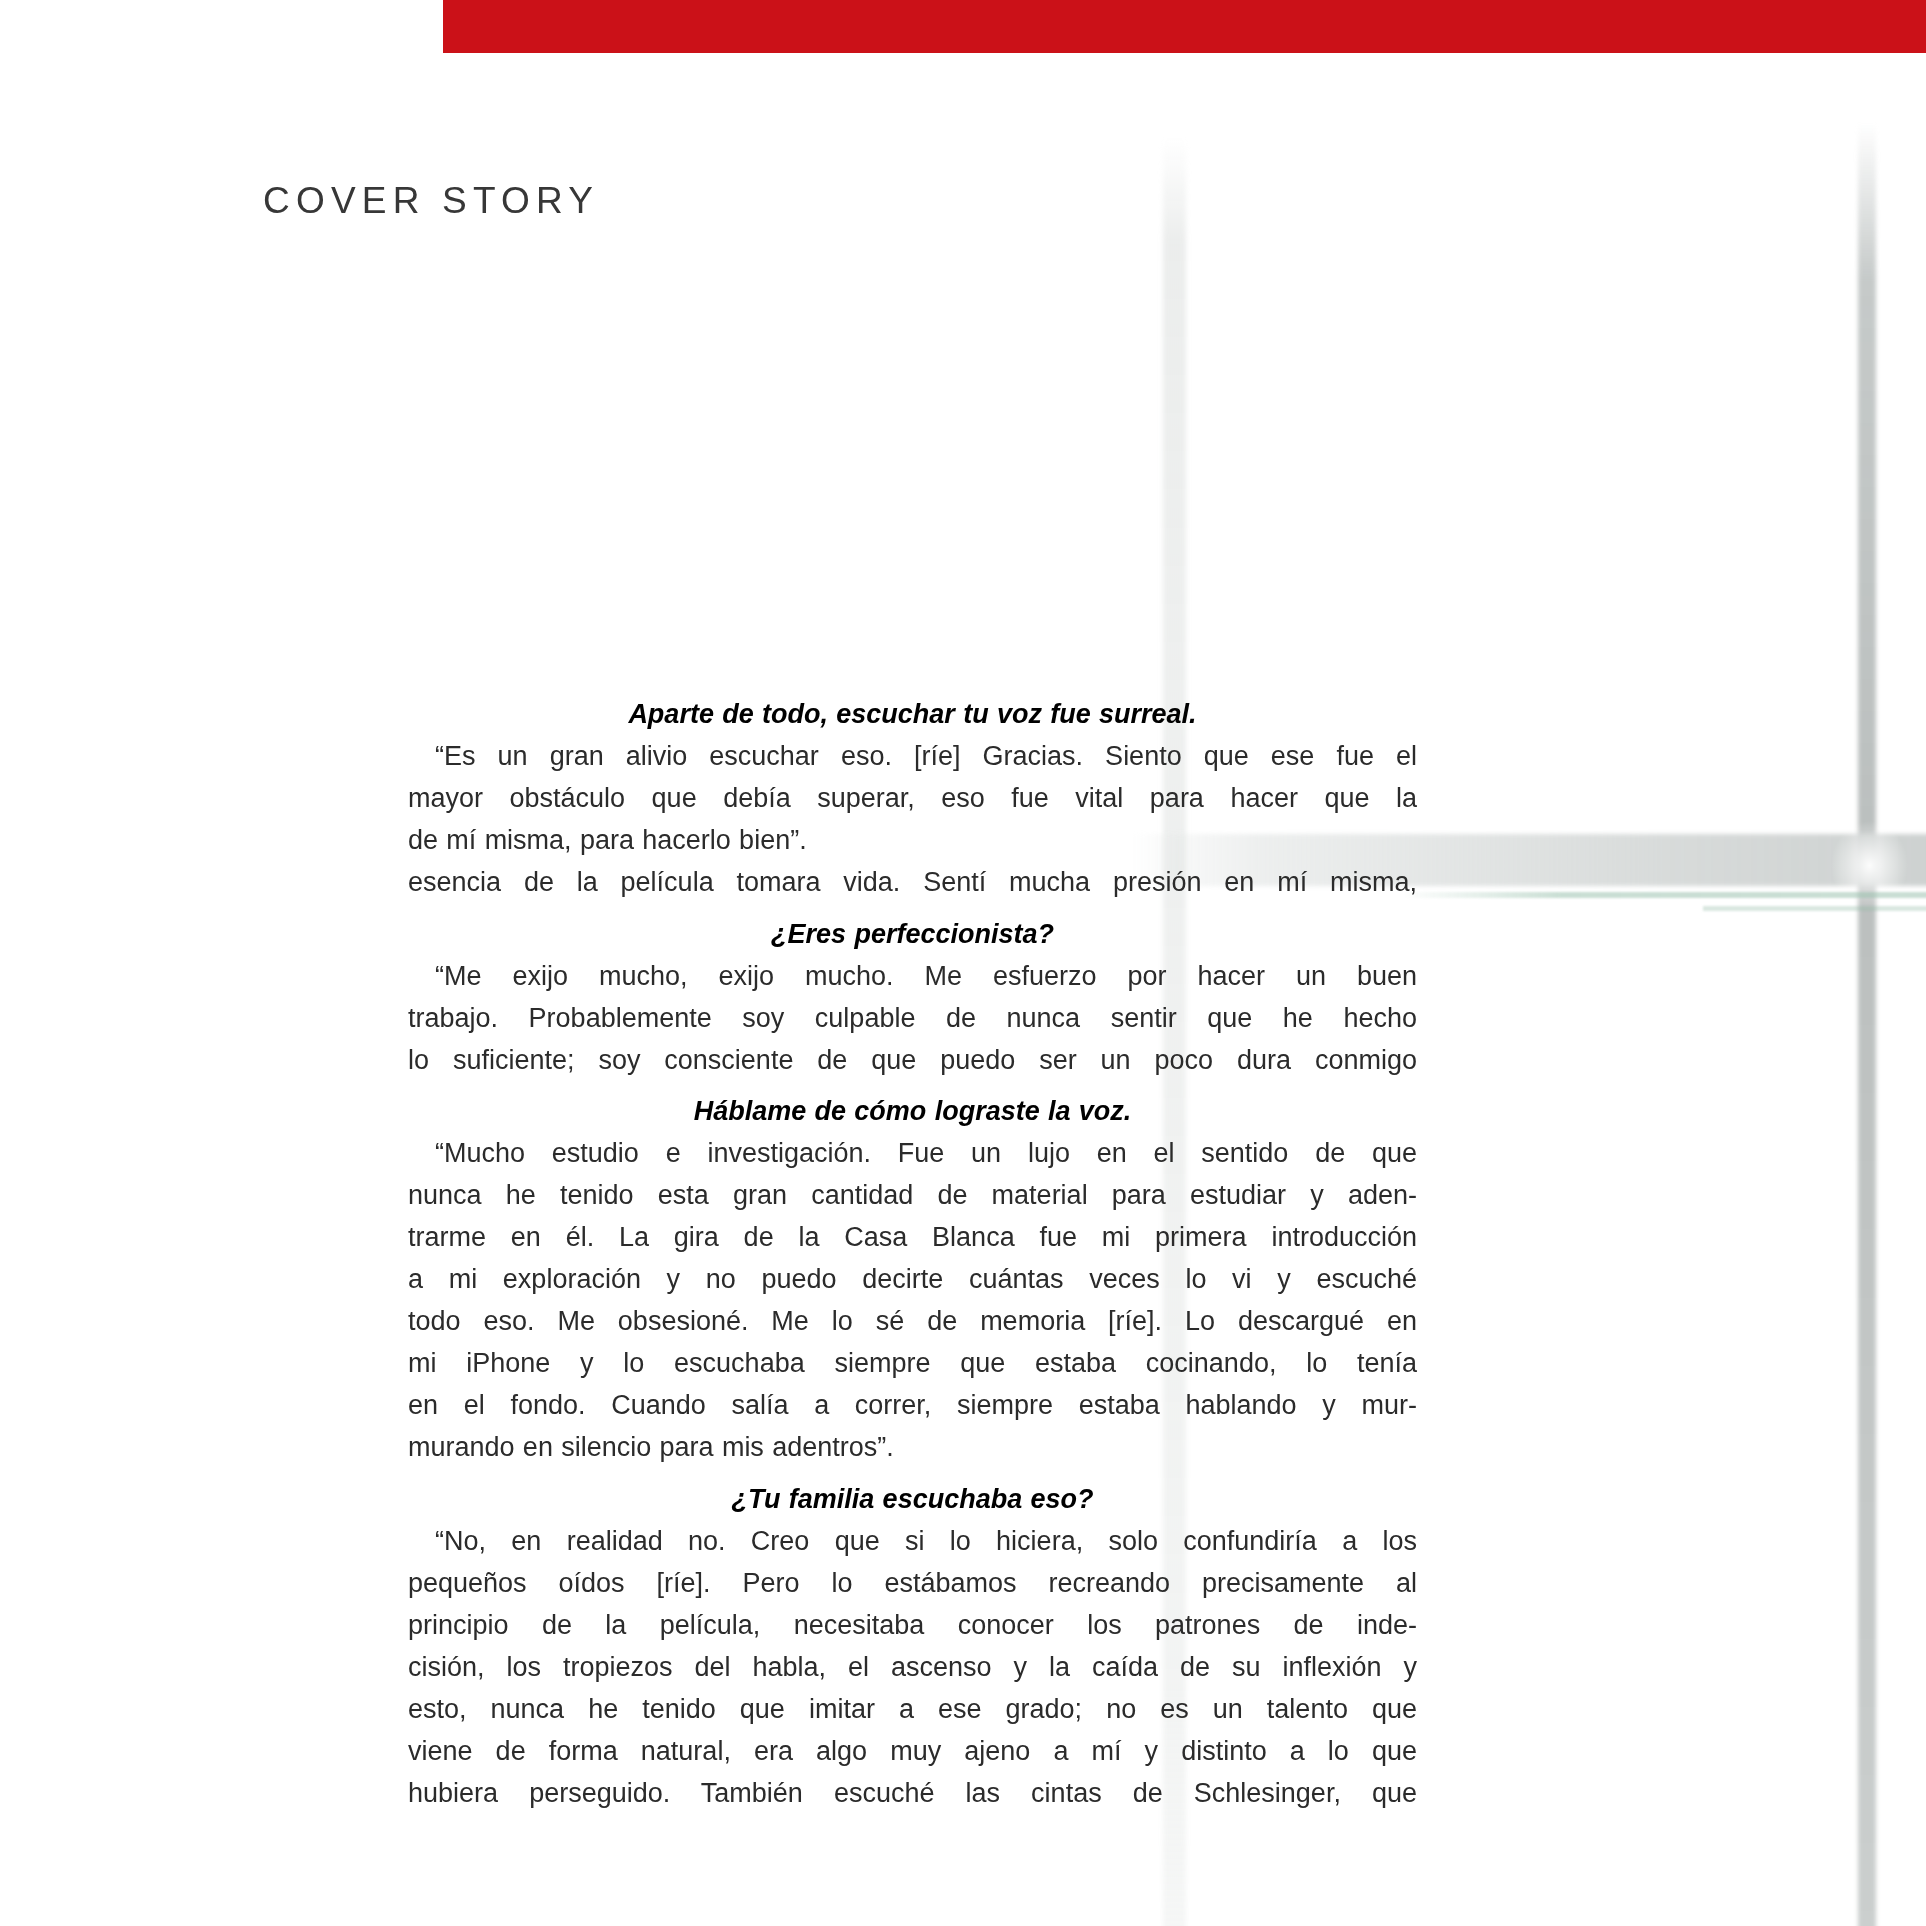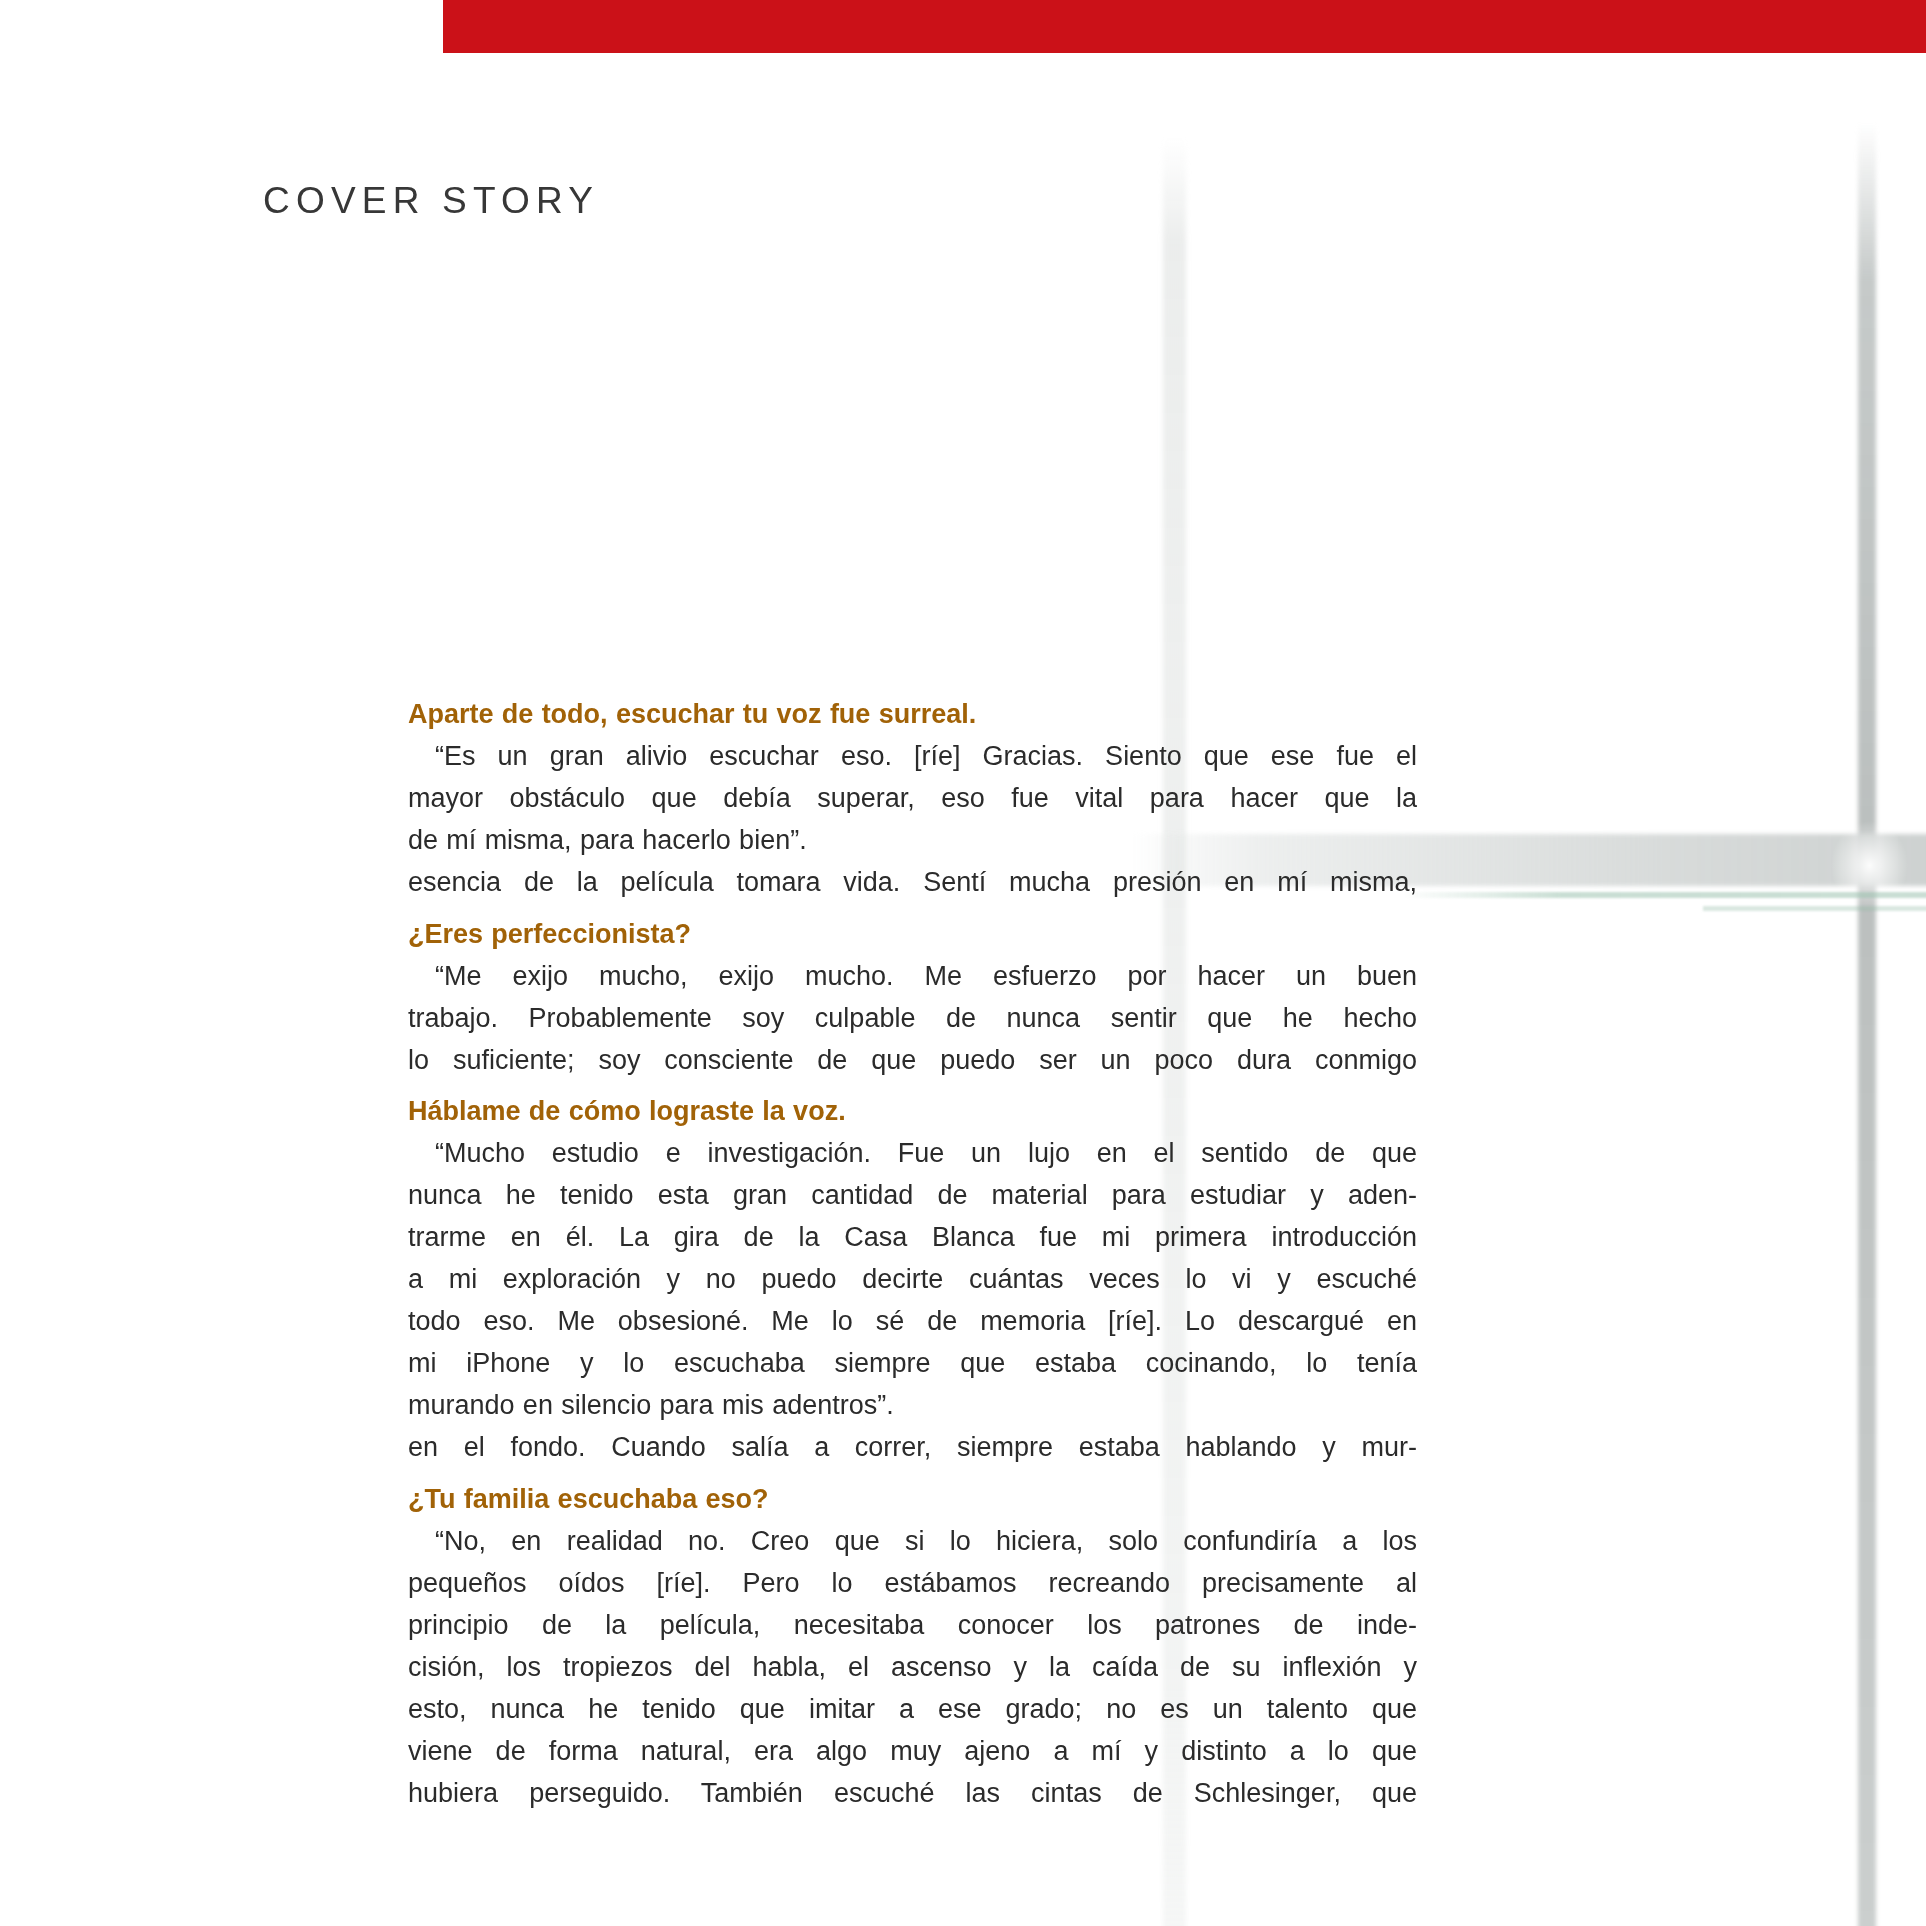--- a/index.html
+++ b/index.html
@@ -37,21 +37,21 @@
   
   .content{position:absolute;z-index:2;left:0;top:0;width:100%;height:100%;}
   .kicker{
     position:absolute;left:263px;top:180px;
     font-size:37px;letter-spacing:6.2px;color:#373737;font-weight:400;white-space:nowrap;
   }
   .article{
     position:absolute;left:408px;top:693px;width:1009px;
     font-size:27px;line-height:42px;color:#2b2b2b;word-spacing:0.8px;
   }
-  .q-heading{font-weight:700;color:#a16207;margin-top:9.6px;text-align:left;}
+  .q-heading{font-weight:700;color:#000000;margin-top:9.6px;text-align:center;font-style:italic;}
   .q-heading:first-child{margin-top:0;}
   .answer-para{margin:0;}
   .line{text-align:justify;text-align-last:justify;}
   .line.first{text-indent:27px;}
   .line.last{text-align-last:left;}
 </style>
 </head>
 <body>
 
 <div class="decor bar-red" style="background: rgb(203, 17, 24);"></div>
@@ -81,22 +81,22 @@
         <div class="line">lo suficiente; soy consciente de que puedo ser un poco dura conmigo</div>
       </div>
       <div class="q-heading">Háblame de cómo lograste la voz.</div>
       <div class="answer-para">
         <div class="line first">“Mucho estudio e investigación. Fue un lujo en el sentido de que</div>
         <div class="line">nunca he tenido esta gran cantidad de material para estudiar y aden-</div>
         <div class="line">trarme en él. La gira de la Casa Blanca fue mi primera introducción</div>
         <div class="line">a mi exploración y no puedo decirte cuántas veces lo vi y escuché</div>
         <div class="line">todo eso. Me obsesioné. Me lo sé de memoria [ríe]. Lo descargué en</div>
         <div class="line">mi iPhone y lo escuchaba siempre que estaba cocinando, lo tenía</div>
+        <div class="line">en el fondo. Cuando salía a correr, siempre estaba hablando y mur-</div>
         <div class="line last">murando en silencio para mis adentros”.</div>
-        <div class="line">en el fondo. Cuando salía a correr, siempre estaba hablando y mur-</div>
       </div>
       <div class="q-heading">¿Tu familia escuchaba eso?</div>
       <div class="answer-para">
         <div class="line first">“No, en realidad no. Creo que si lo hiciera, solo confundiría a los</div>
         <div class="line">pequeños oídos [ríe]. Pero lo estábamos recreando precisamente al</div>
         <div class="line">principio de la película, necesitaba conocer los patrones de inde-</div>
         <div class="line">cisión, los tropiezos del habla, el ascenso y la caída de su inflexión y</div>
         <div class="line">esto, nunca he tenido que imitar a ese grado; no es un talento que</div>
         <div class="line">viene de forma natural, era algo muy ajeno a mí y distinto a lo que</div>
         <div class="line">hubiera perseguido. También escuché las cintas de Schlesinger, que</div>

